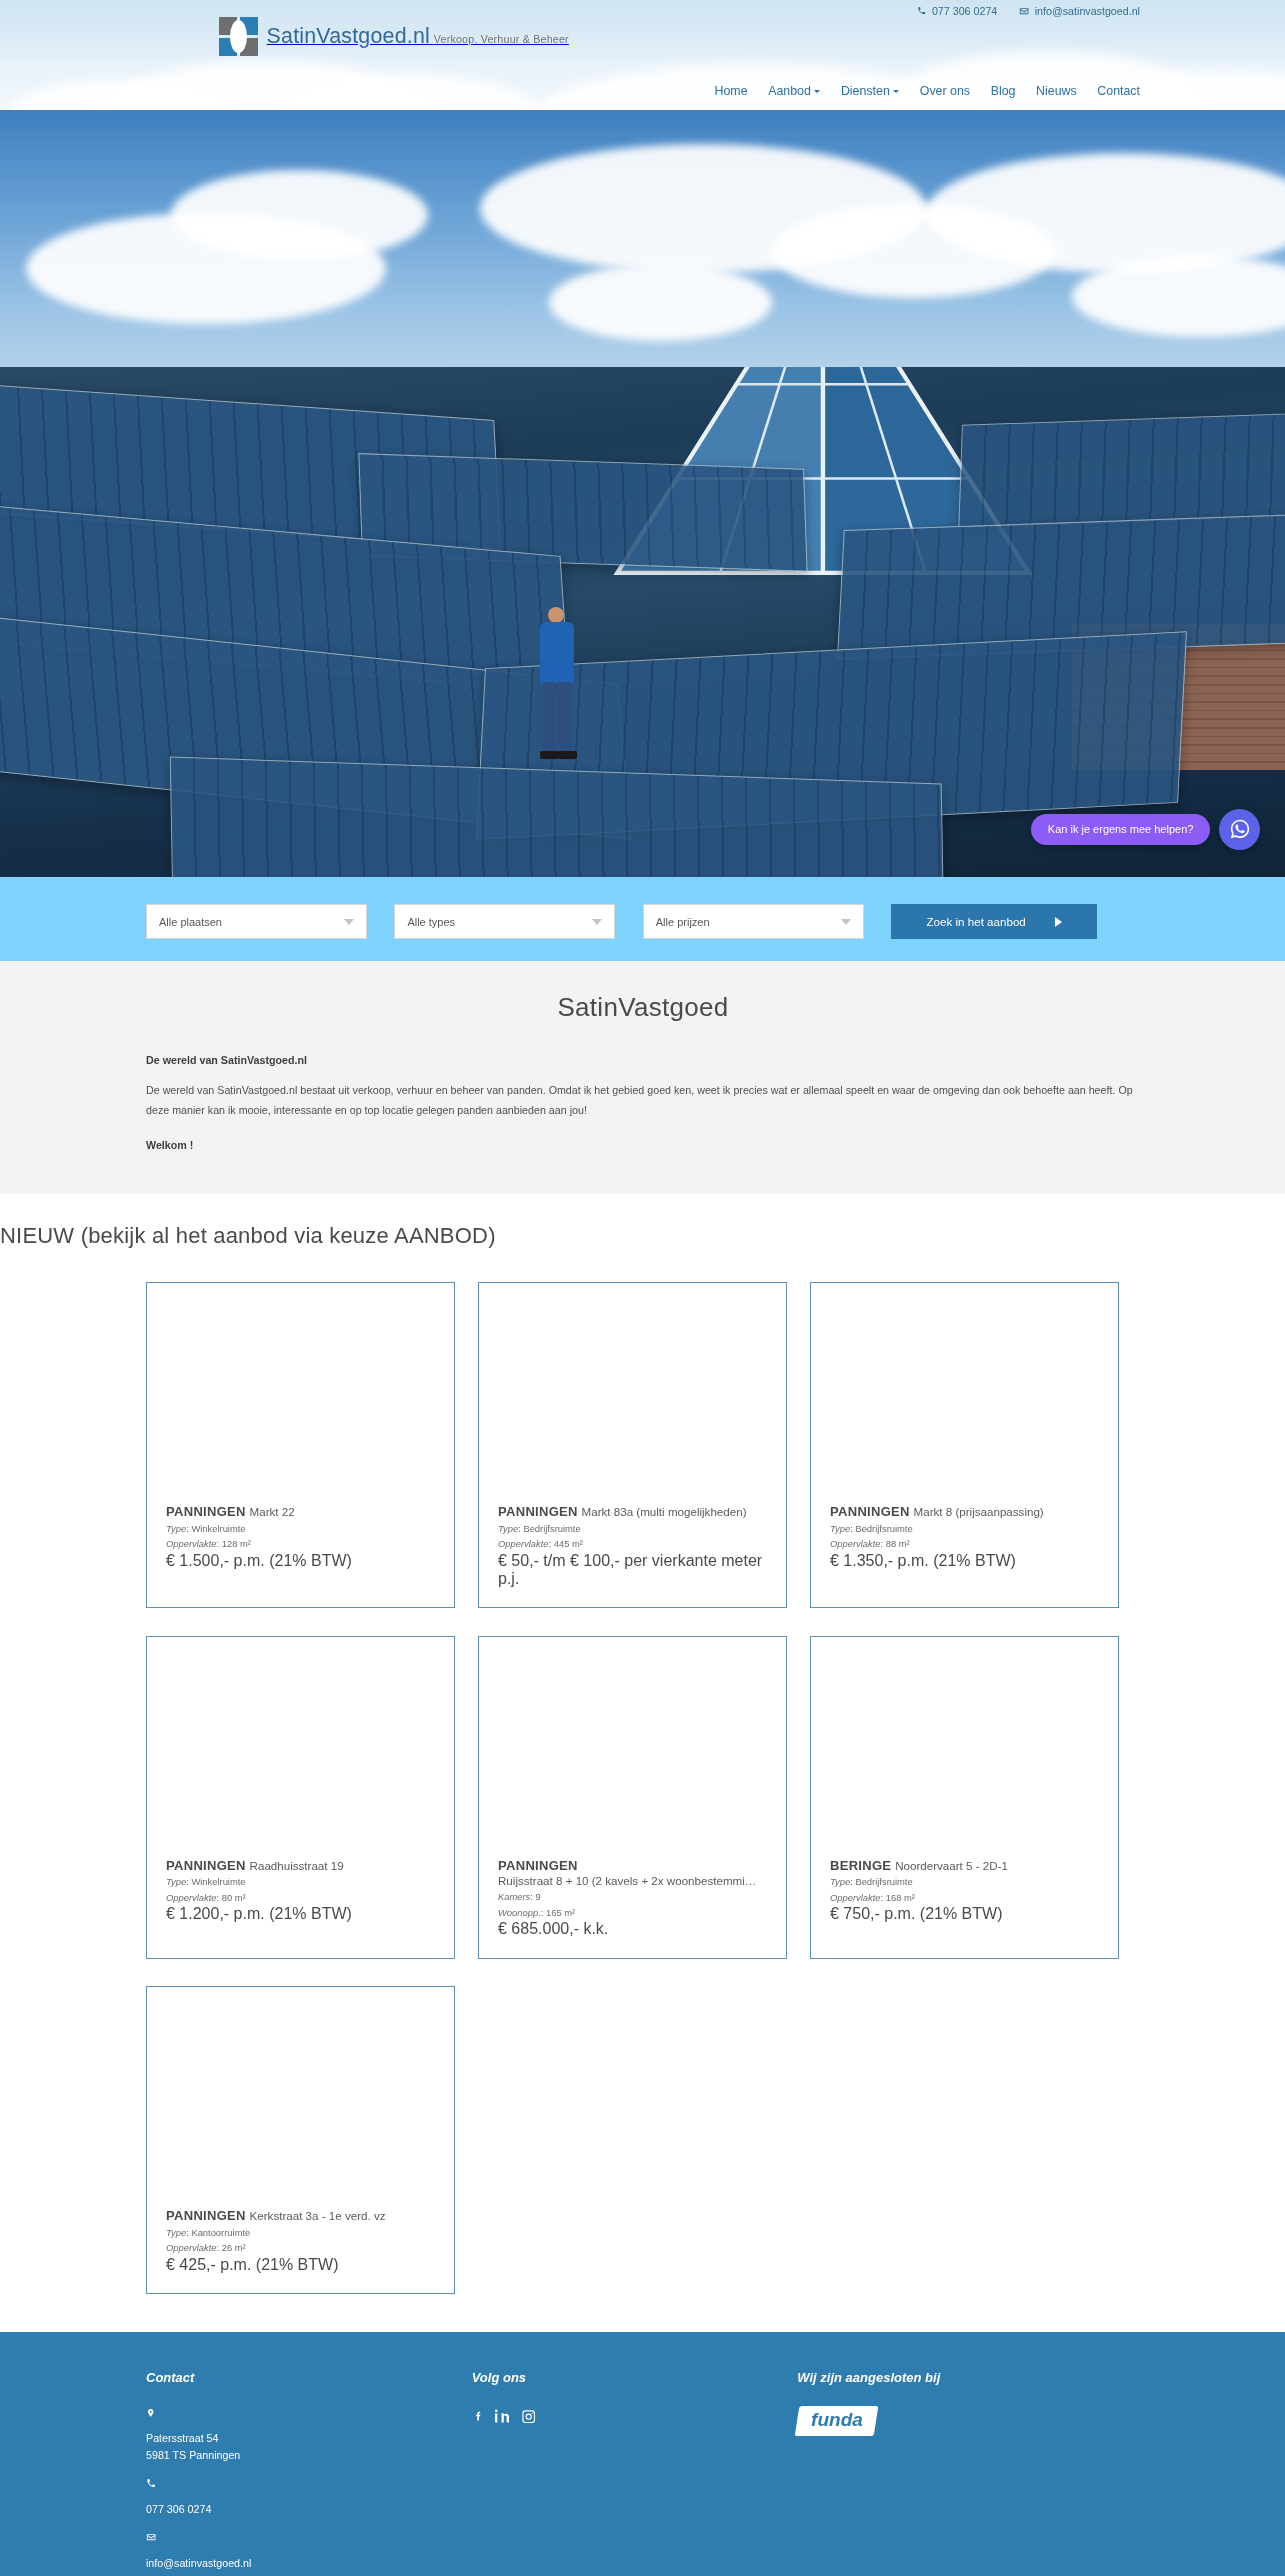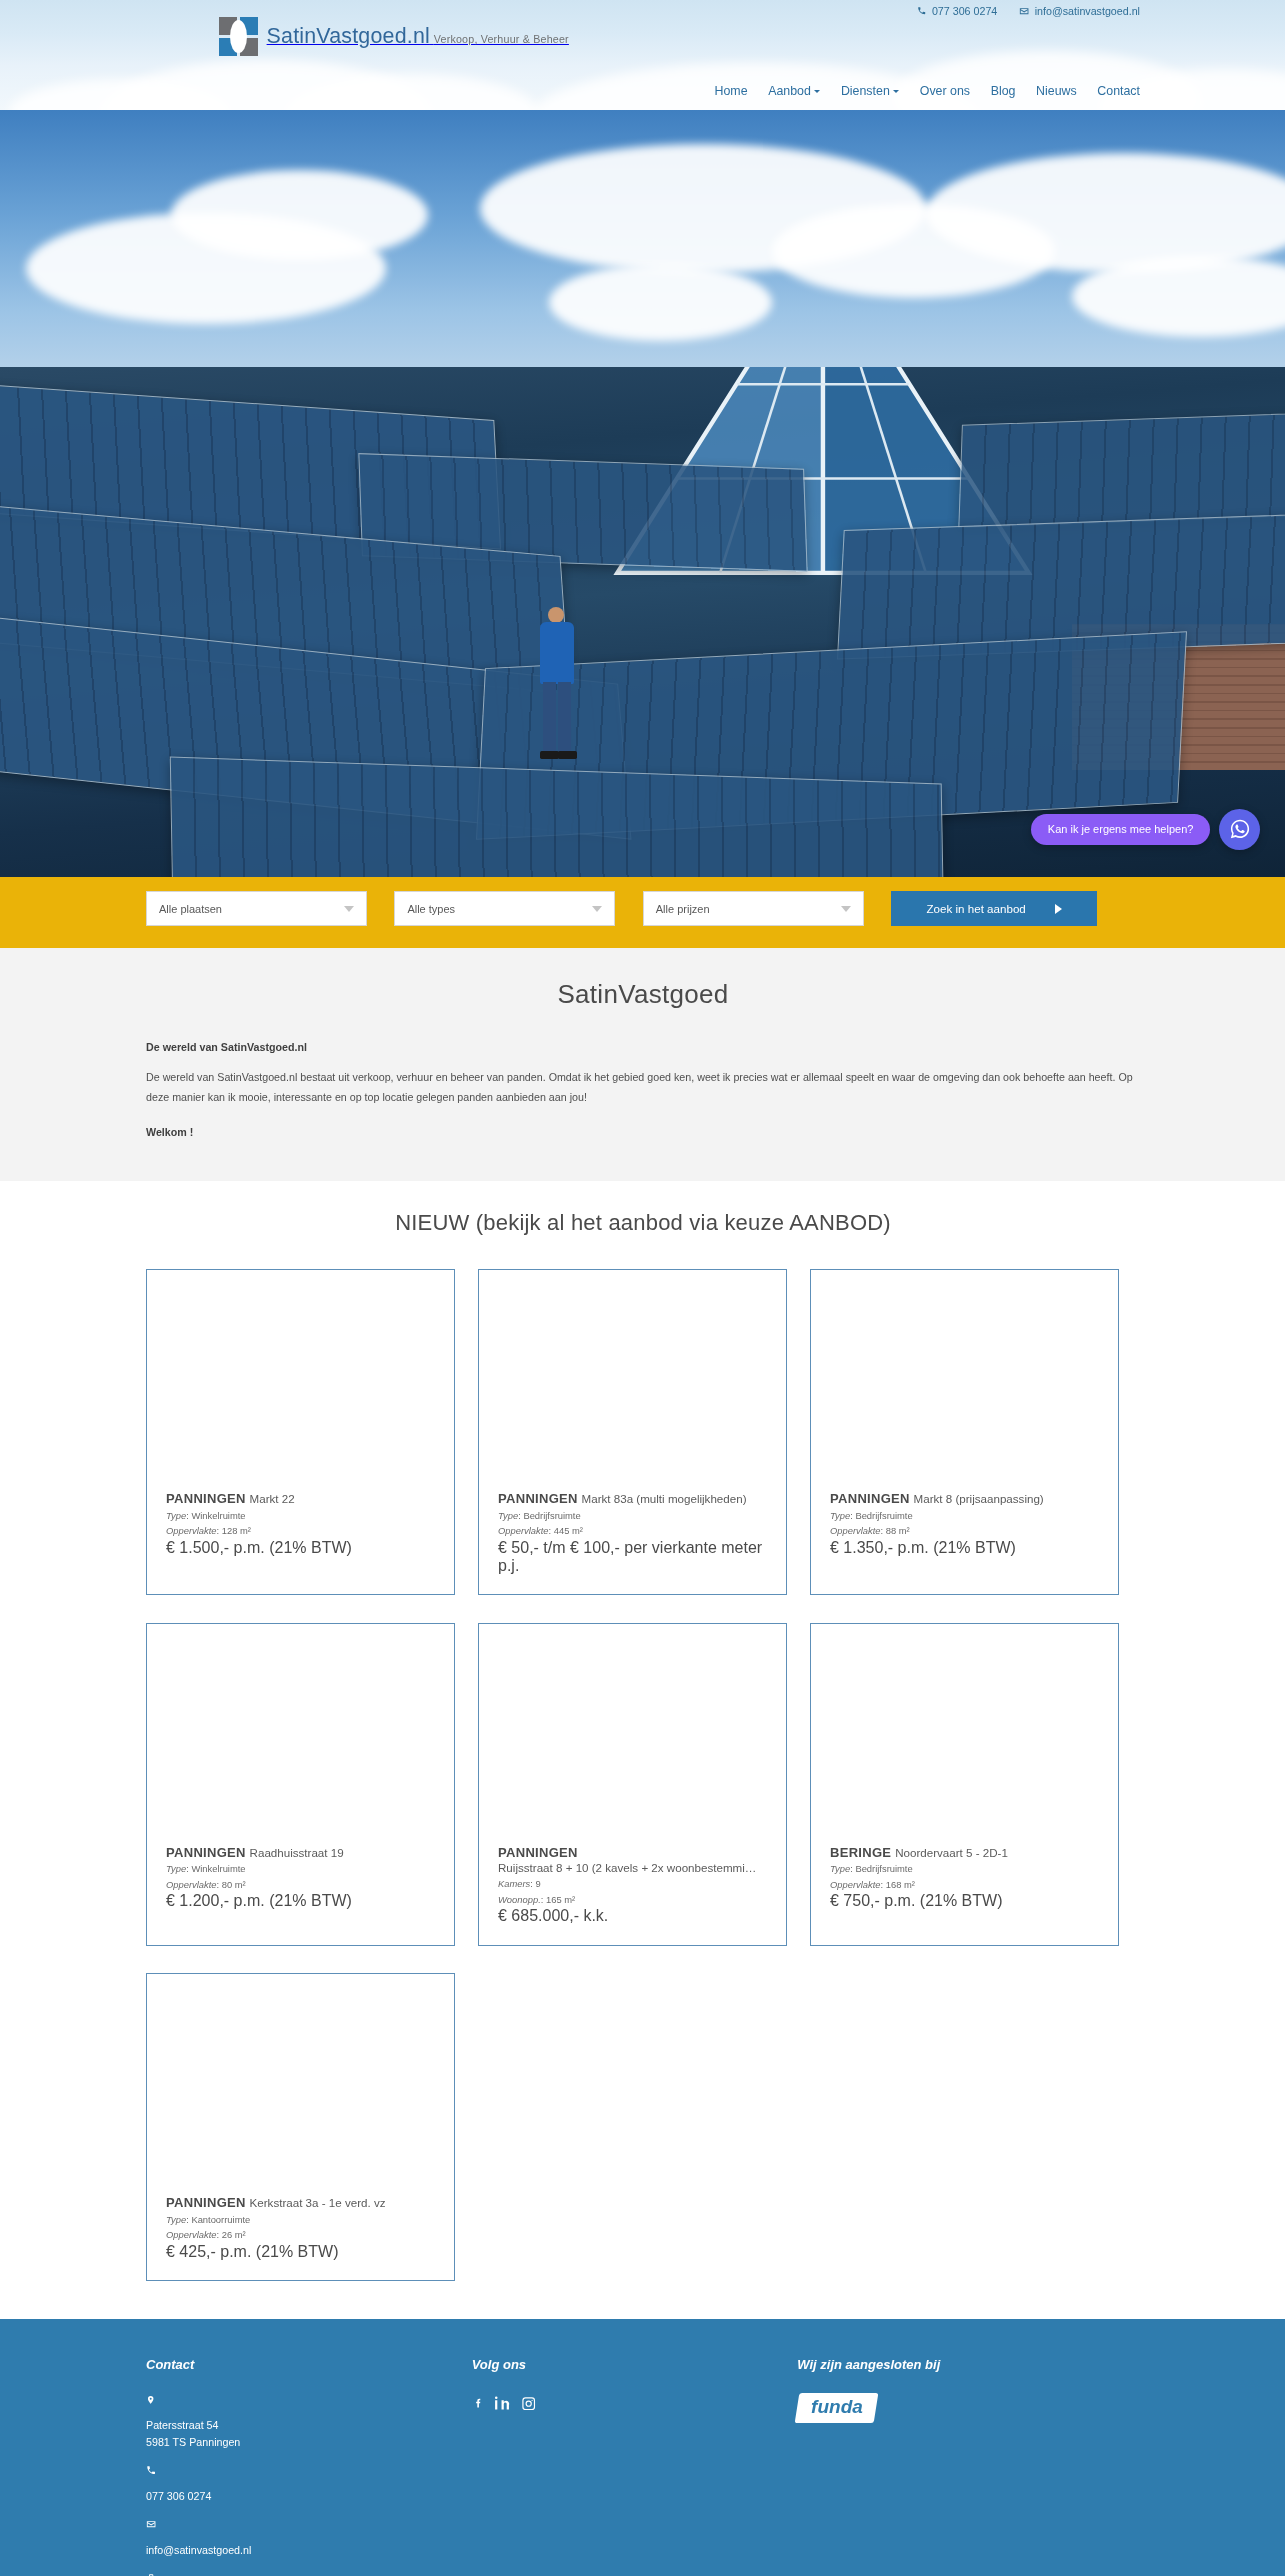--- a/index.html
+++ b/index.html
@@ -218,22 +218,22 @@
     background: #5c63e8;
     display: flex;
     align-items: center;
     justify-content: center;
     box-shadow: 0 2.6px 8.6px rgba(0,0,0,.25);
   }
 
   
   .searchbar {
     width: 1286px;
-    background: #eab308;
-    padding: 14px 0 22px;
+    background: #7dd3fc;
+    padding: 27px 0 22px;
   }
   .searchbar-inner {
     width: 994px;
     margin: 0 auto;
     display: flex;
     align-items: center;
     gap: 27.4px;
   }
   .sel {
     position: relative;
@@ -305,21 +305,20 @@
   }
   .intro p.welkom { font-weight: bold; color: #3f3f3f; margin-bottom: 0; }
 
   
   .listings {
     width: 1286px;
     background: #fff;
     padding: 29px 0 38px;
   }
   .listings h2 {
-    text-align: center;
     font-size: 22px;
     font-weight: 400;
     color: #4a4a4a;
     margin-bottom: 33px;
     letter-spacing: 0.2px;
   }
   .grid {
     width: 994px;
     margin: 0 auto;
     display: flex;

